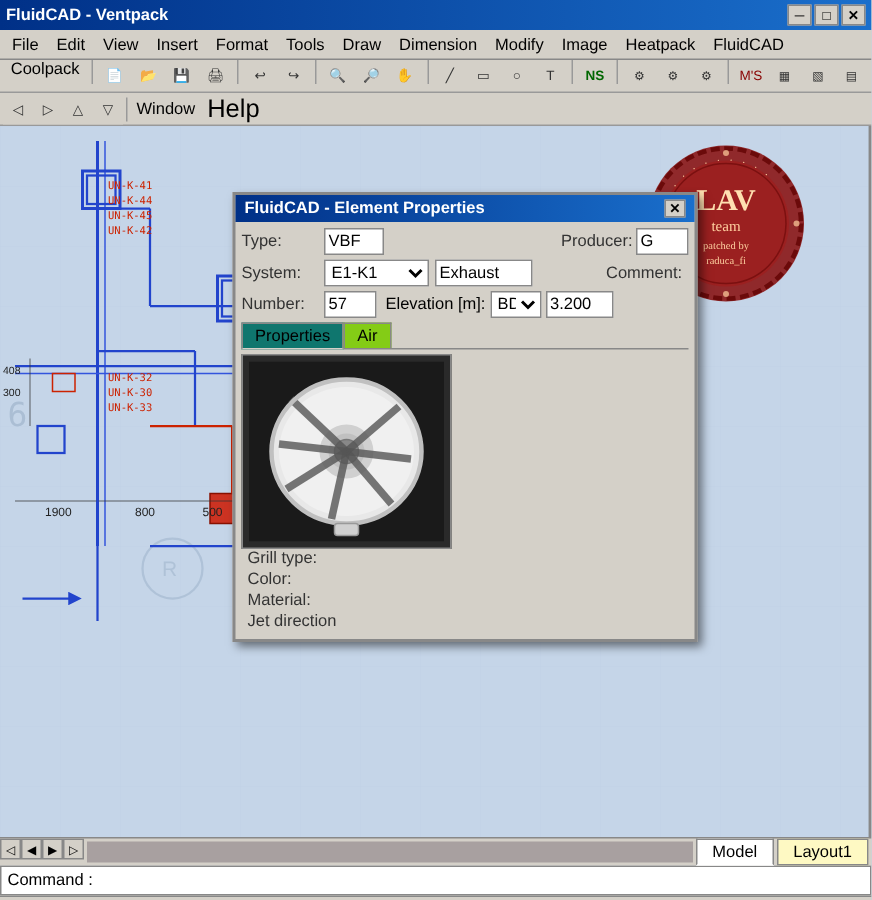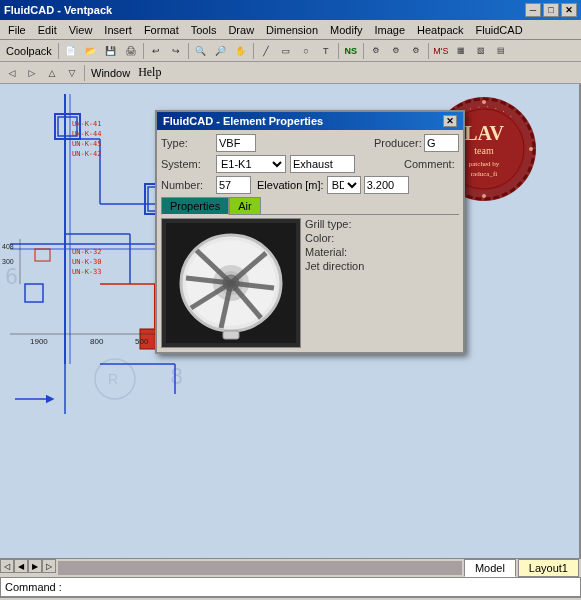--- a/index.html
+++ b/index.html
@@ -46,20 +46,21 @@
 
     
     .toolbar {
       background: #d4d0c8;
       height: 22px;
       display: flex;
       align-items: center;
       padding: 0 2px;
       border-bottom: 1px solid #999;
       flex-wrap: wrap;
+      flex-direction: column;
     }
     .tool-btn {
       width: 20px; height: 20px;
       background: #d4d0c8;
       border: 1px solid transparent;
       display: flex; align-items: center; justify-content: center;
       cursor: pointer;
       font-size: 9px;
       color: #333;
     }
@@ -93,21 +94,21 @@
     
     .blueprint-bg {
       position: absolute;
       top: 0; left: 0; right: 0; bottom: 0;
       background-color: #c5d5e8;
     }
 
     
     .dialog {
       position: absolute;
-      top: 26px;
+      top: 44px;
       left: 155px;
       width: 310px;
       background: #d4d0c8;
       border: 2px solid #888;
       box-shadow: 3px 3px 6px rgba(0,0,0,0.5);
       z-index: 100;
     }
     .dialog-title {
       background: linear-gradient(to right, #003087, #1a6fcc);
       color: white;
@@ -291,21 +292,21 @@
   <div class="tool-btn" style="font-size:8px;">▤</div>
 </div>
 
 <div class="toolbar2">
   <div class="tool-btn">◁</div>
   <div class="tool-btn">▷</div>
   <div class="tool-btn">△</div>
   <div class="tool-btn">▽</div>
   <div class="toolbar-sep"></div>
   <span style="font-size:11px;padding:0 4px;">Window</span>
-  <span style="font-size:12px;padding:0 4px;font-family:Liberation Serif, serif;">Help</span>
+  <span style="font-size:17px;padding:0 4px;">Help</span>
 </div>
 
 <div class="main-area">
 
   <div class="drawing-canvas">
     <div class="blueprint-bg">
       
       <svg width="100%" height="100%">
 
         <defs>
@@ -450,21 +451,21 @@
           </select>
           <span style="width:3px;"></span>
           <input class="dialog-input" style="width: 45px;" value="3.200">
         </div>
 
         <div class="dialog-tabs">
           <div class="dialog-tab active">Properties</div>
           <div class="dialog-tab">Air</div>
         </div>
 
-        <div style="display:flex;">
+        <div style="display:flex;flex-direction:column;">
 
           <div class="dialog-image-area">
 
             <svg width="130" height="120" viewBox="0 0 130 120">
 
               <rect width="130" height="120" fill="#1a1a1a"></rect>
 
               <ellipse cx="65" cy="60" rx="50" ry="48" fill="#e8e8e8"></ellipse>
 
               <ellipse cx="65" cy="60" rx="45" ry="43" fill="#f0f0f0"></ellipse>

